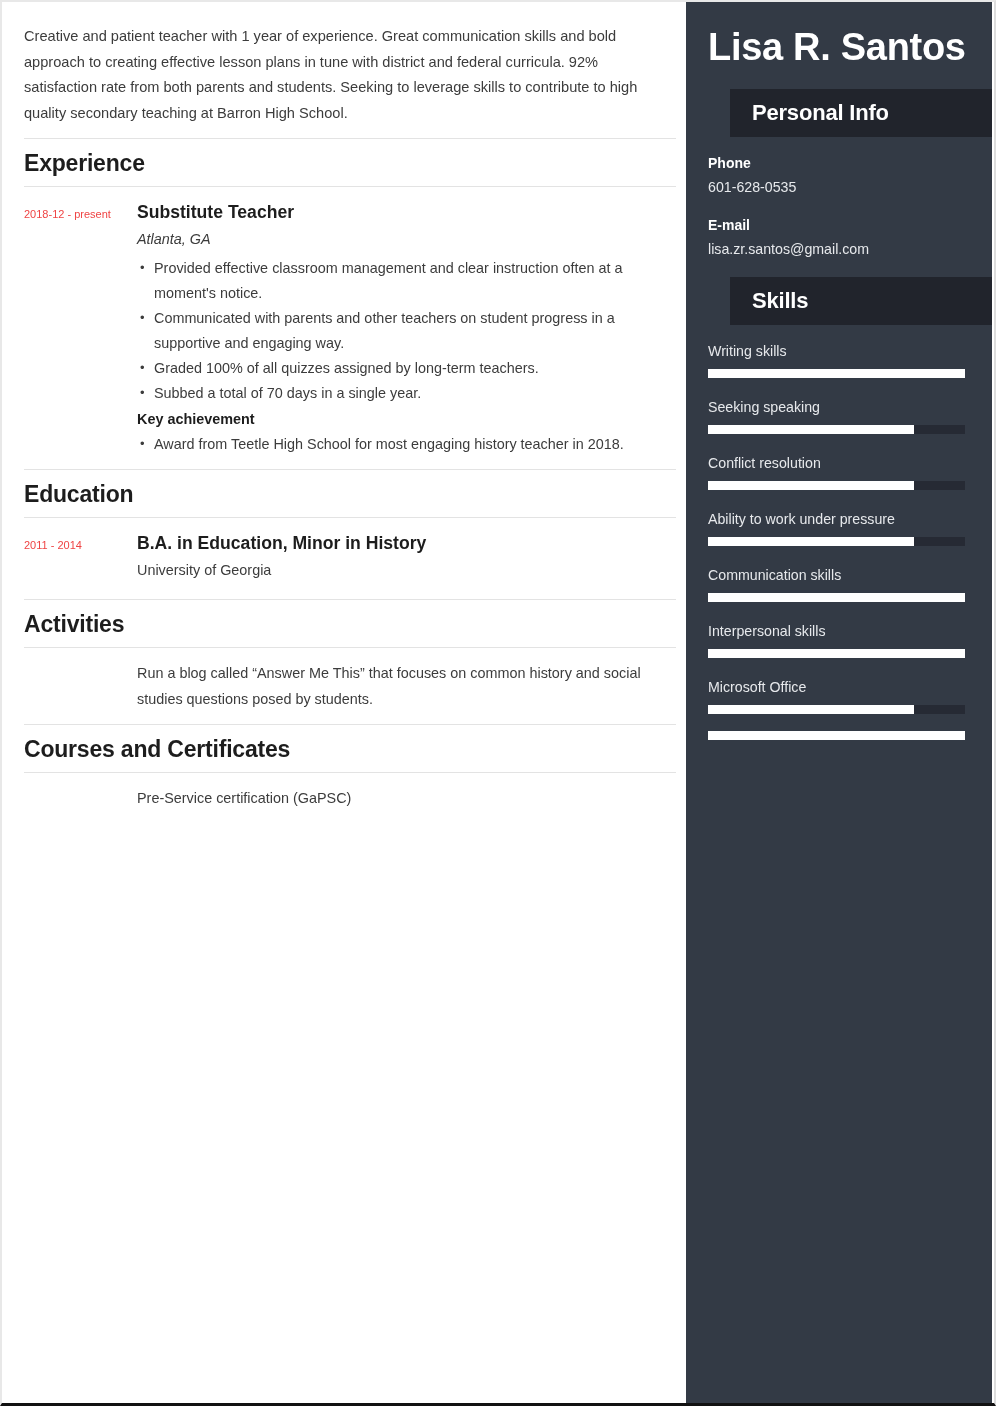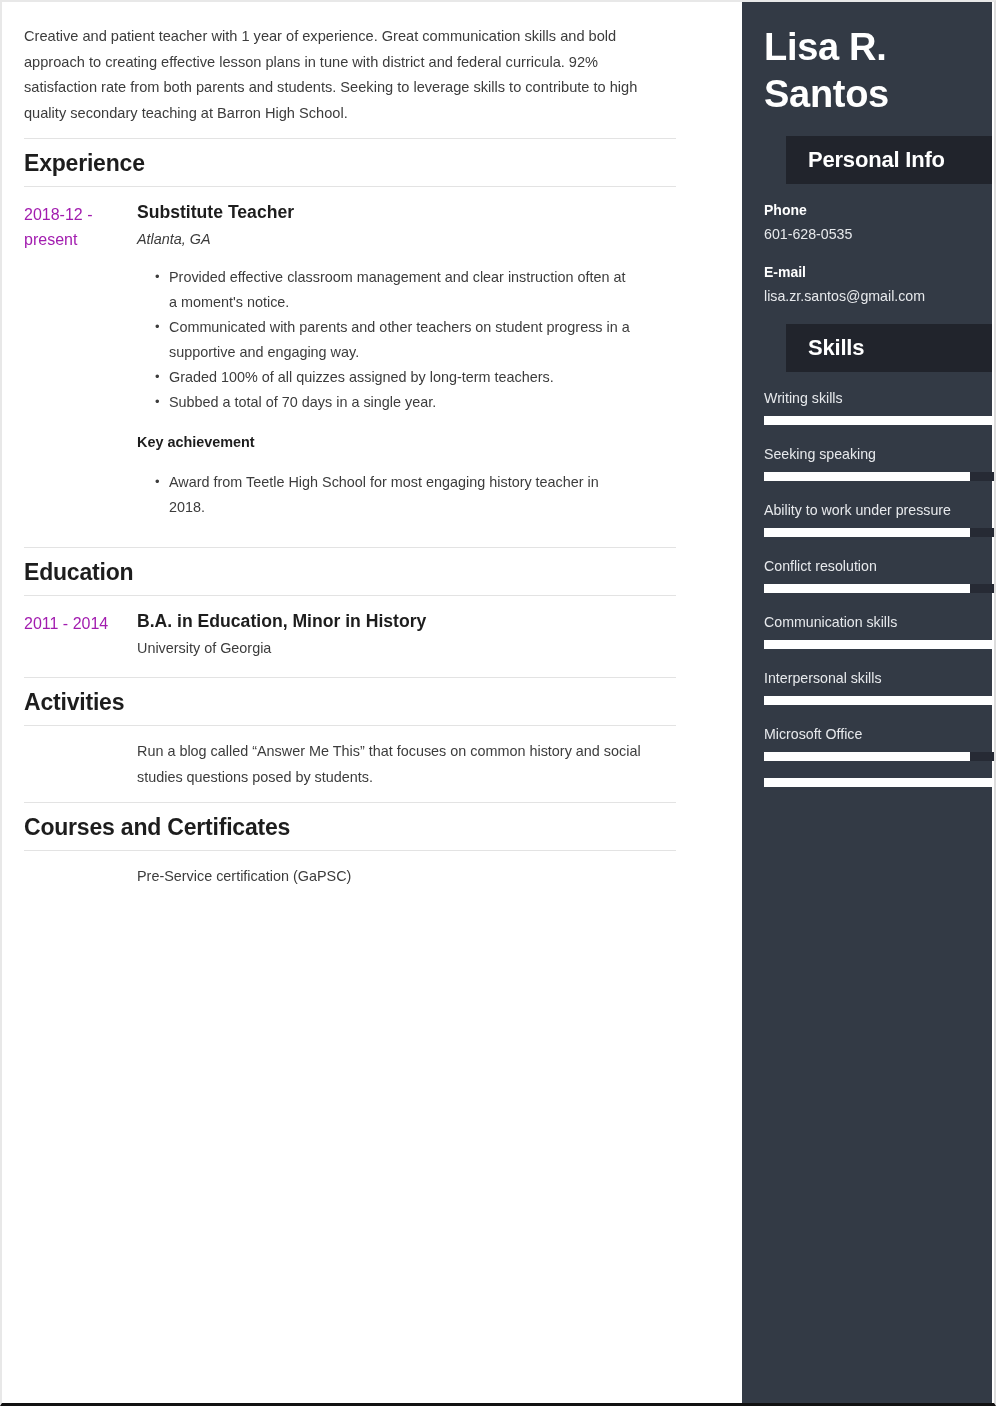--- a/index.html
+++ b/index.html
@@ -55,23 +55,23 @@
     color: #1d1d1d;
     letter-spacing: -0.2px;
   }
   .entry {
     display: flex;
     padding: 13px 0 12px 0;
   }
   .entry-dates {
     width: 113px;
     flex: 0 0 113px;
-    font-size: 16px;
+    font-size: 11px;
     line-height: 25px;
-    color: #a21caf;
+    color: #ef4444;
     padding-top: 2px;
   }
   .entry-body {
     flex: 1 1 auto;
     padding-right: 24px;
   }
   .entry-title {
     font-size: 17.6px;
     font-weight: bold;
     color: #1d1d1d;
@@ -89,21 +89,21 @@
     font-style: normal;
   }
   .entry-text {
     font-size: 14.4px;
     color: #3c3c3c;
     line-height: 25.5px;
     margin: 0;
   }
   ul.bullets {
     list-style: none;
-    margin: 15px;
+    margin: 0;
     padding: 0;
   }
   ul.bullets li {
     position: relative;
     padding-left: 17px;
     font-size: 14.4px;
     line-height: 25px;
     color: #3c3c3c;
     margin-bottom: 0;
   }
@@ -129,21 +129,21 @@
   .block-only .spacer {
     width: 113px;
     flex: 0 0 113px;
   }
 
   
   .side-col {
     position: absolute;
     right: 2px;
     top: 0;
-    width: 250px;
+    width: 306px;
     height: 1401px;
     background: #333a45;
   }
   .side-name {
     padding: 22px 24px 18px 22px;
   }
   .side-name h1 {
     margin: 0;
     font-size: 38px;
     line-height: 47px;
@@ -313,56 +313,56 @@
       </div>
 
       <div class="skill">
         <p class="skill-label">Seeking speaking</p>
         <div class="skill-track">
           <div class="skill-fill" style="width: 80%;"></div>
         </div>
       </div>
 
       <div class="skill">
+        <p class="skill-label">Conflict resolution</p>
+        <div class="skill-track">
+          <div class="skill-fill" style="width: 80%;"></div>
+        </div>
+      </div>
+
+      <div class="skill">
         <p class="skill-label">Ability to work under pressure</p>
         <div class="skill-track">
           <div class="skill-fill" style="width: 80%;"></div>
         </div>
       </div>
 
       <div class="skill">
-        <p class="skill-label">Conflict resolution</p>
+        <p class="skill-label">Communication skills</p>
+        <div class="skill-track">
+          <div class="skill-fill" style="width: 100%;"></div>
+        </div>
+      </div>
+
+      <div class="skill">
+        <p class="skill-label">Interpersonal skills</p>
+        <div class="skill-track">
+          <div class="skill-fill" style="width: 100%;"></div>
+        </div>
+      </div>
+
+      <div class="skill">
+        <p class="skill-label">Microsoft Office</p>
         <div class="skill-track">
           <div class="skill-fill" style="width: 80%;"></div>
         </div>
       </div>
 
       <div class="skill">
-        <p class="skill-label">Communication skills</p>
         <div class="skill-track">
           <div class="skill-fill" style="width: 100%;"></div>
         </div>
       </div>
 
-      <div class="skill">
-        <p class="skill-label">Interpersonal skills</p>
-        <div class="skill-track">
-          <div class="skill-fill" style="width: 100%;"></div>
-        </div>
-      </div>
-
-      <div class="skill">
-        <p class="skill-label">Microsoft Office</p>
-        <div class="skill-track">
-          <div class="skill-fill" style="width: 80%;"></div>
-        </div>
-      </div>
-
-      <div class="skill">
-        <div class="skill-track">
-          <div class="skill-fill" style="width: 100%;"></div>
-        </div>
-      </div>
-
     </div>
   </div>
 
 </div>
 
 </body></html>

